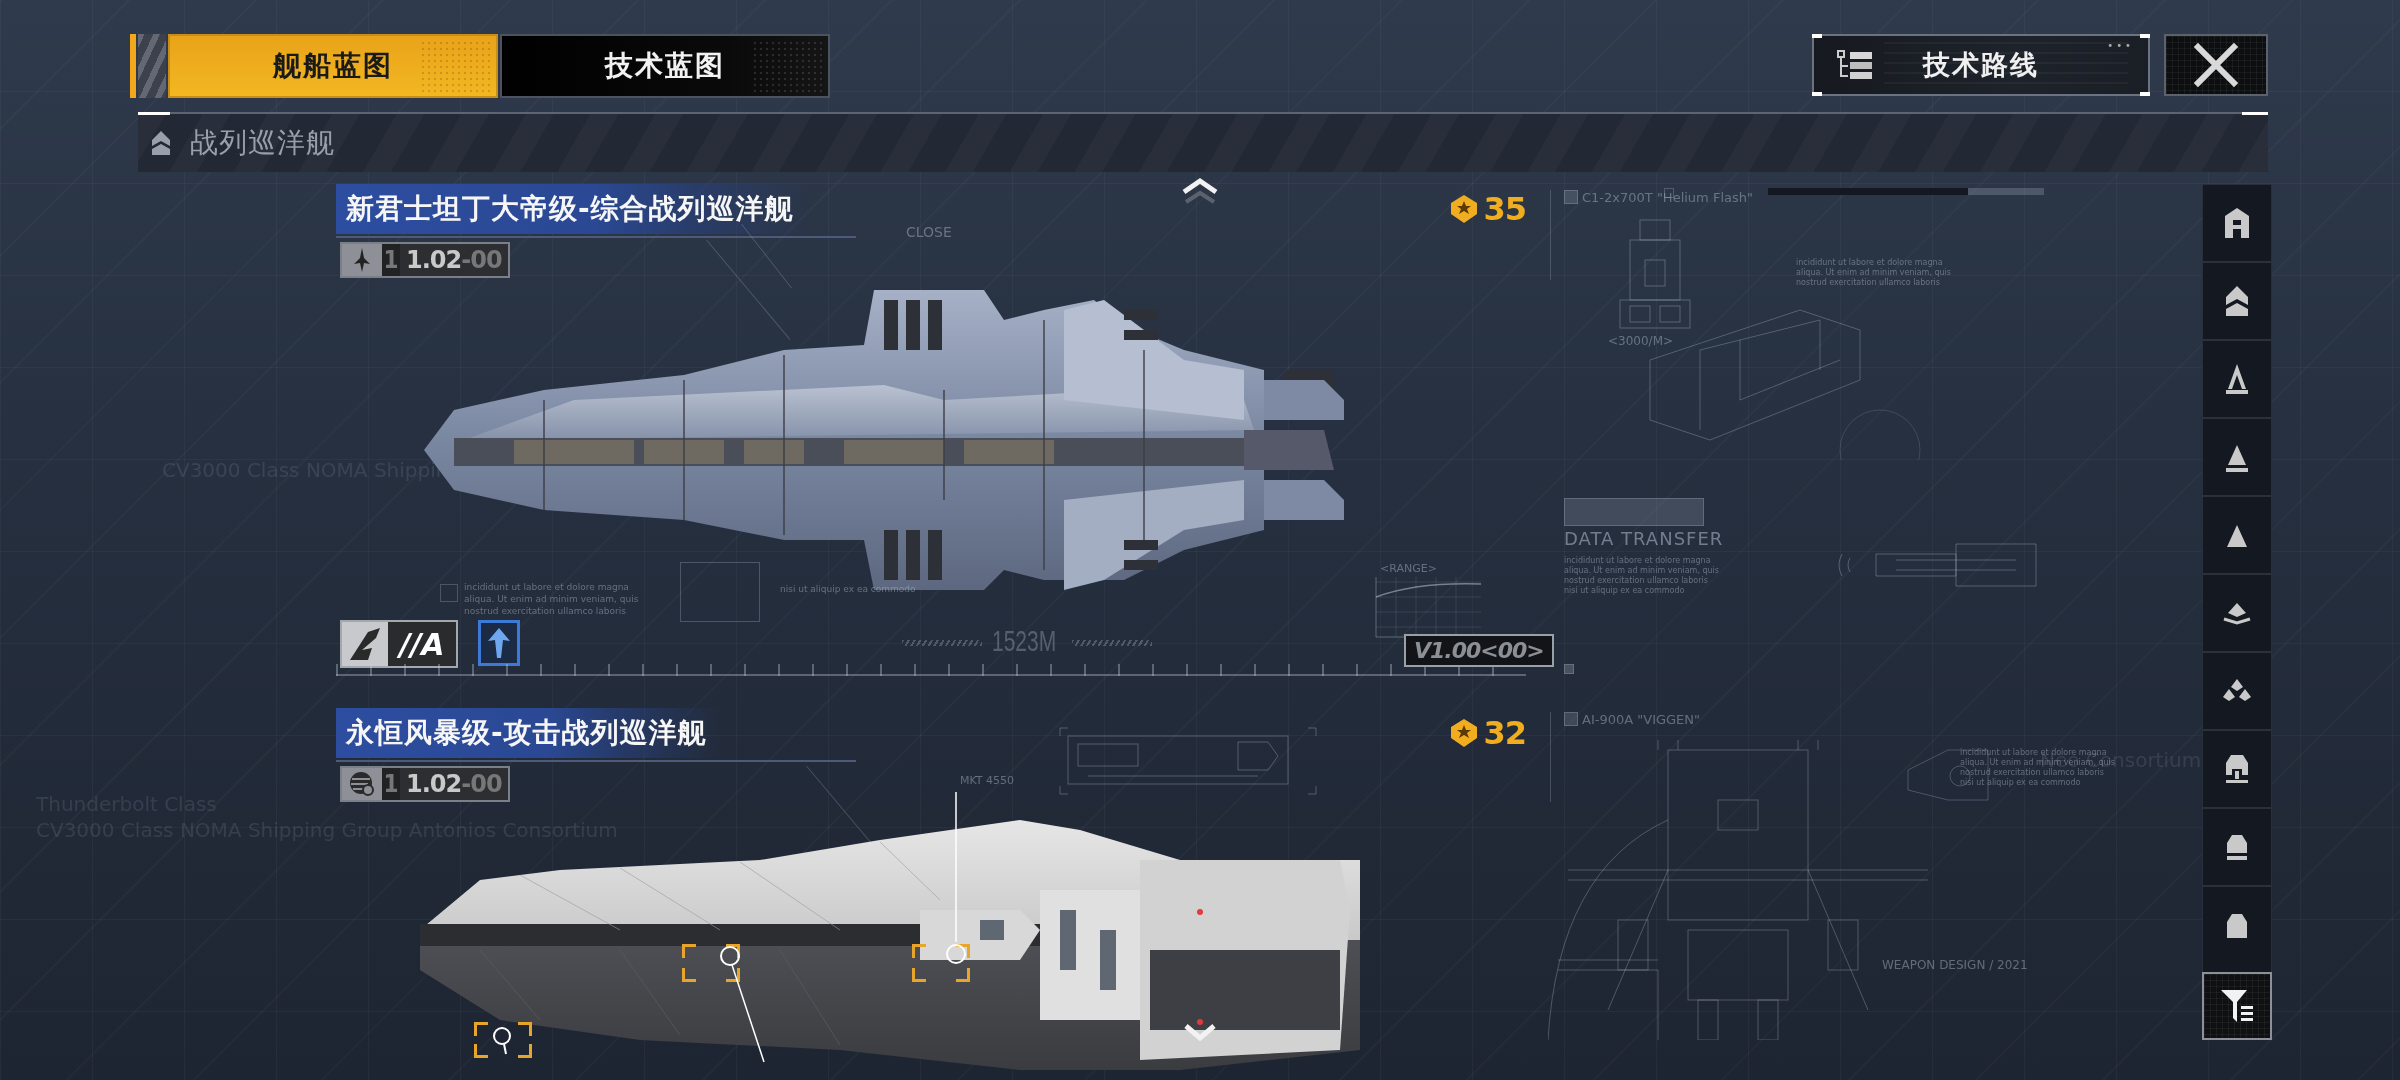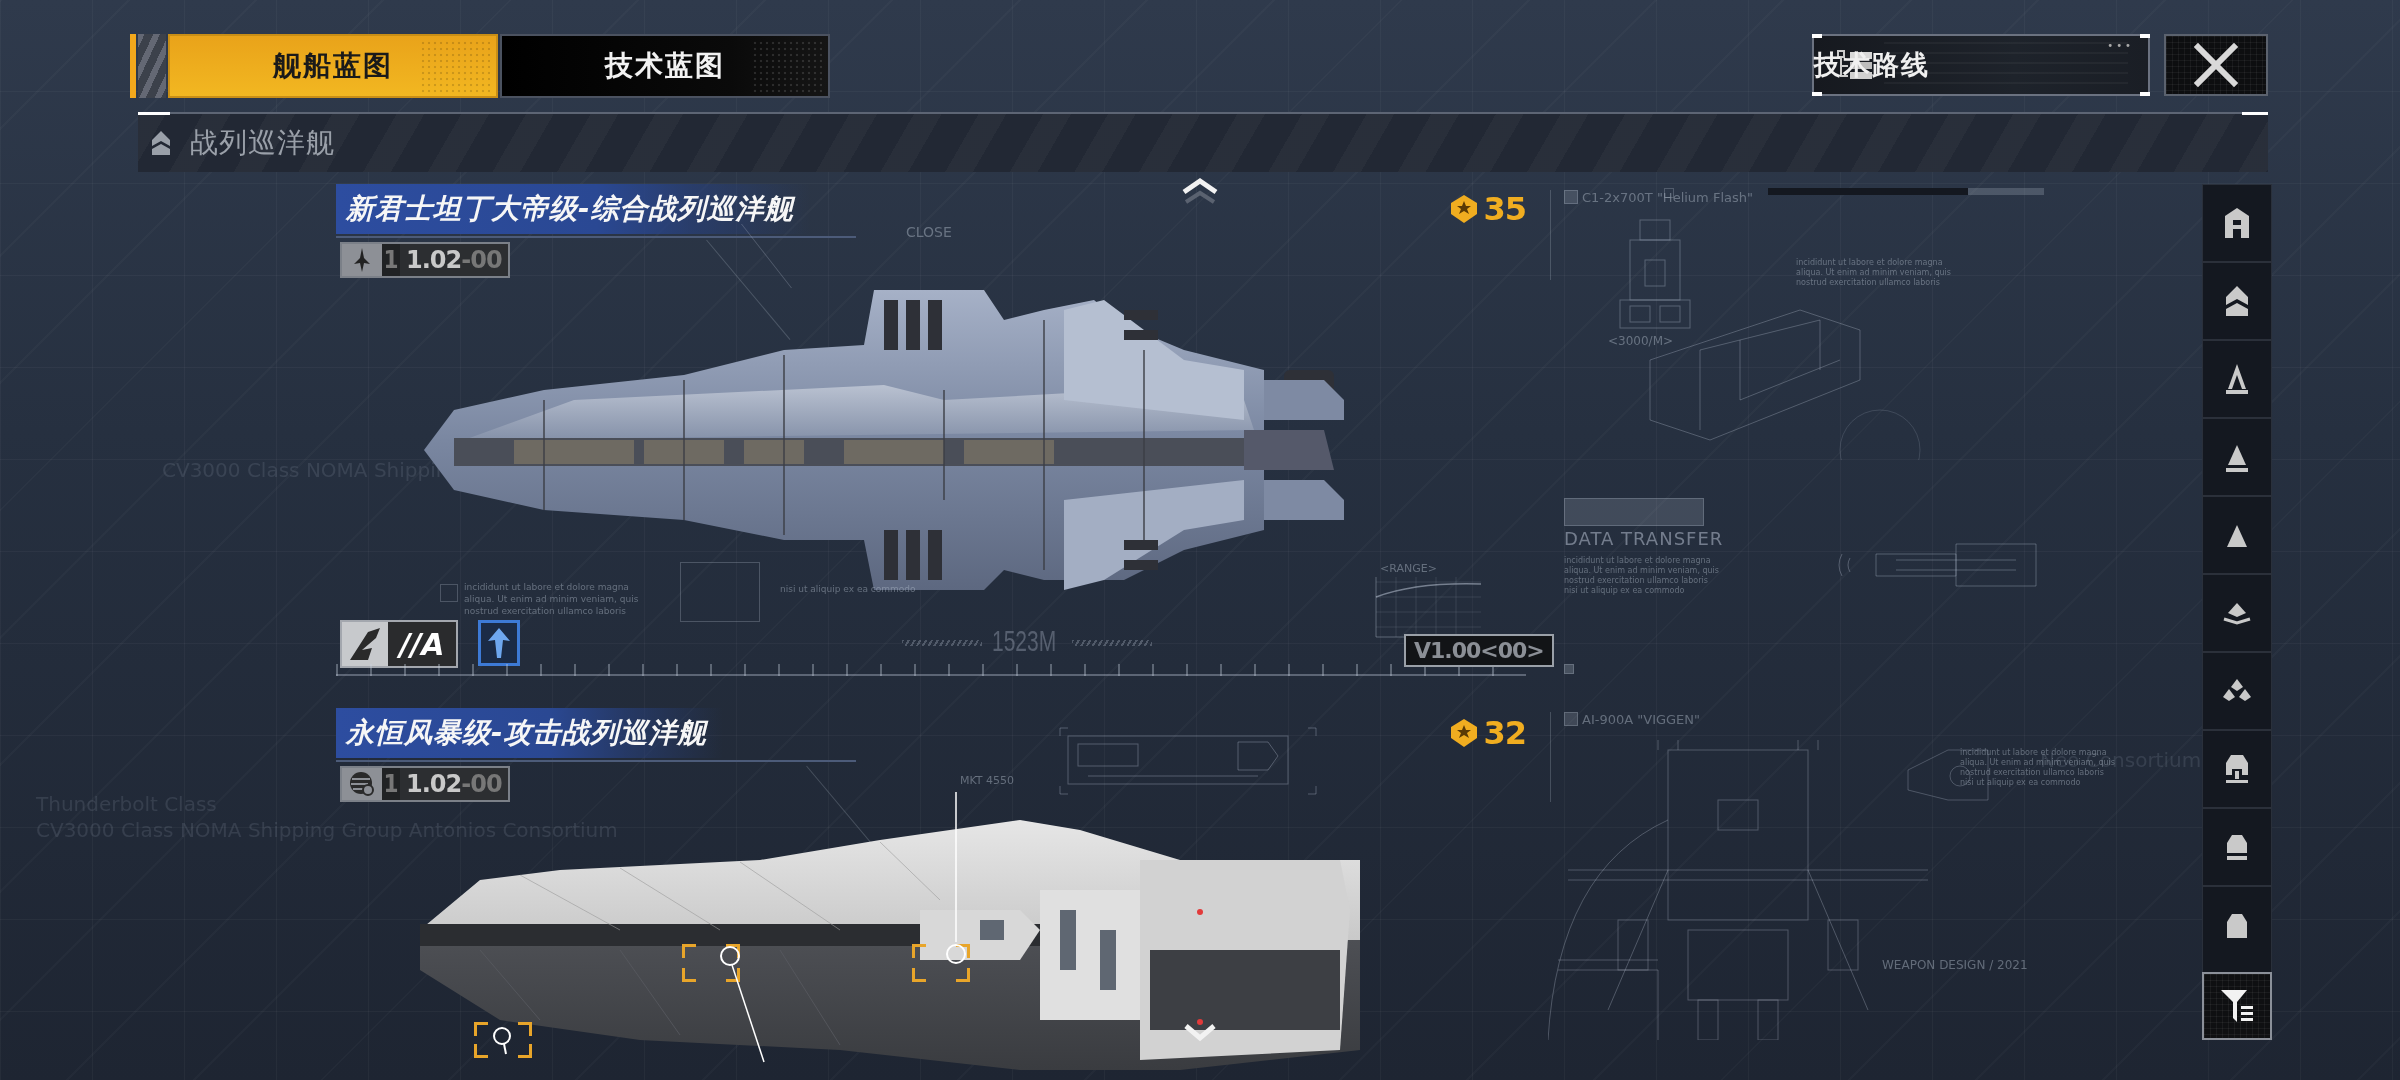--- a/index.html
+++ b/index.html
@@ -32,21 +32,21 @@
   .tab-tech::after { content:""; position:absolute; right:6px; top:4px; width:70px; height:54px;
     background: radial-gradient(rgba(255,255,255,0.12) 1px, transparent 1.6px) 0 0/6px 6px; }
 
   .tech-route-btn { left:1812px; top:34px; width:338px; height:62px;
     background: linear-gradient(90deg,#16191f 0%, #1e232b 60%, #1a1e25 100%);
     border:2px solid #6b7280; display:flex; align-items:center; }
   .tech-route-btn .corner { position:absolute; width:10px; height:4px; background:#fff; }
   .tech-route-btn .lines { position:absolute; left:70px; right:20px; top:6px; bottom:6px;
     background: repeating-linear-gradient(180deg, rgba(255,255,255,0.04) 0 2px, transparent 2px 10px); }
   .tech-route-icon { position:absolute; left:22px; top:14px; width:40px; height:32px; }
-  .tech-route-label { position:absolute; left:0; right:0; text-align:left; font-size:27px; font-weight:bold;
+  .tech-route-label { position:absolute; left:0; right:0; text-align:center; font-size:27px; font-weight:bold;
     color:#f0f0f0; letter-spacing:2px; }
   .tech-route-dots { position:absolute; right:14px; top:4px; color:#aaa; font-size:10px; letter-spacing:3px; }
 
   .close-btn { left:2164px; top:34px; width:104px; height:62px; background:
       linear-gradient(rgba(255,255,255,0.05) 1px, transparent 1px) 0 0/6px 6px,
       linear-gradient(90deg, rgba(255,255,255,0.05) 1px, transparent 1px) 0 0/6px 6px,
       #0d0e10;
     border:2px solid #5b626e; display:flex; align-items:center; justify-content:center; }
 
   
@@ -61,21 +61,21 @@
   
   .scroll-up { left:1178px; top:176px; width:44px; height:30px; }
   .scroll-down { left:1178px; top:1018px; width:44px; height:30px; }
 
   
   .ship-card { left:336px; width:1190px; }
   .ship-title-wrap { position:absolute; left:0; top:0; height:50px; padding:0 16px 0 10px;
     background: linear-gradient(90deg, #2d4da0 0%, #2a4893 55%, rgba(40,66,130,0.6) 75%, transparent 100%);
     display:flex; align-items:center; }
   .ship-title-wrap::after { content:""; position:absolute; left:0; bottom:-4px; width:520px; height:2px; background:#4c5b79; }
-  .ship-title { font-size:28px; font-weight:bold; color:#f6f6f6; letter-spacing:1px; white-space:nowrap;font-style:italic; }
+  .ship-title { font-size:28px; font-weight:bold; color:#f6f6f6; letter-spacing:1px; white-space:nowrap; }
   .ship-version-box { position:absolute; left:4px; top:58px; height:36px; display:flex; align-items:stretch;
     border:2px solid #7b8088; background:#3a3d42; }
   .sv-icon { width:40px; background:#8d9096; display:flex; align-items:center; justify-content:center; }
   .sv-tier { width:18px; background:#202224; color:#777; font-family:"DejaVu Sans Condensed","DejaVu Sans",sans-serif;
     font-size:24px; display:flex; align-items:center; justify-content:center; font-weight:bold; }
   .sv-ver { padding:0 6px; background:#2c2e31; color:#c9c9c9; font-size:24px; font-weight:bold;
     display:flex; align-items:center; letter-spacing:-1px; }
   .sv-ver .dim { color:#777; }
   .ship-power { position:absolute; right:0; top:6px; display:flex; align-items:center; gap:4px; }
   .ship-power-val { font-size:32px; font-weight:bold; color:#f0ad20; letter-spacing:-1px; }
@@ -274,21 +274,21 @@
   <div class="bp-line" style="left:736px;top:456px;width:80px;height:6px;background:repeating-linear-gradient(120deg, rgba(180,190,205,0.3) 0 2px, transparent 2px 5px);"></div>
 
   <div class="bp-text" style="left:1044px;top:378px;font-size:11px;text-align:center;">&lt;RANGE&gt;</div>
   <svg class="abs" style="left:1030px;top:388px;" width="120" height="70" viewBox="0 0 120 70">
     <g stroke="rgba(180,190,205,0.15)">
         <path d="M10 10 H115 M10 25 H115 M10 40 H115 M10 55 H115 M30 5 V65 M50 5 V65 M70 5 V65 M90 5 V65"></path>
       </g>
     <path d="M10 5 V65 H115" stroke="rgba(180,190,205,0.4)" fill="none"></path>
     <path d="M10 25 Q50 10 115 12" stroke="rgba(200,210,225,0.5)" fill="none" stroke-width="1.5"></path>
   </svg>
-  <div class="version-tag" style="left:1068px;top:450px;">V1.00&lt;00&gt;</div>
+  <div class="version-tag" style="left:1068px;top:450px;font-style:italic;">V1.00&lt;00&gt;</div>
 </div>
 
 <div class="bp-line" style="left:1550px;top:190px;width:1px;height:90px;"></div>
 <div class="bp-box" style="left:1564px;top:190px;width:14px;height:14px;background:rgba(180,190,205,0.2);"></div>
 <div class="bp-text" style="left:1582px;top:190px;font-size:13px;">C1-2x700T "Helium Flash"</div>
 <div class="bp-box" style="left:1664px;top:188px;width:10px;height:10px;"></div>
 <div class="abs" style="left:1768px;top:188px;width:200px;height:7px;background:#141820;"></div>
 <div class="abs" style="left:1968px;top:188px;width:76px;height:7px;background:rgba(180,190,205,0.25);"></div>
 <svg class="abs" style="left:1600px;top:210px;" width="110" height="120" viewBox="0 0 110 120">
   <g stroke="rgba(180,190,205,0.35)" fill="none">

